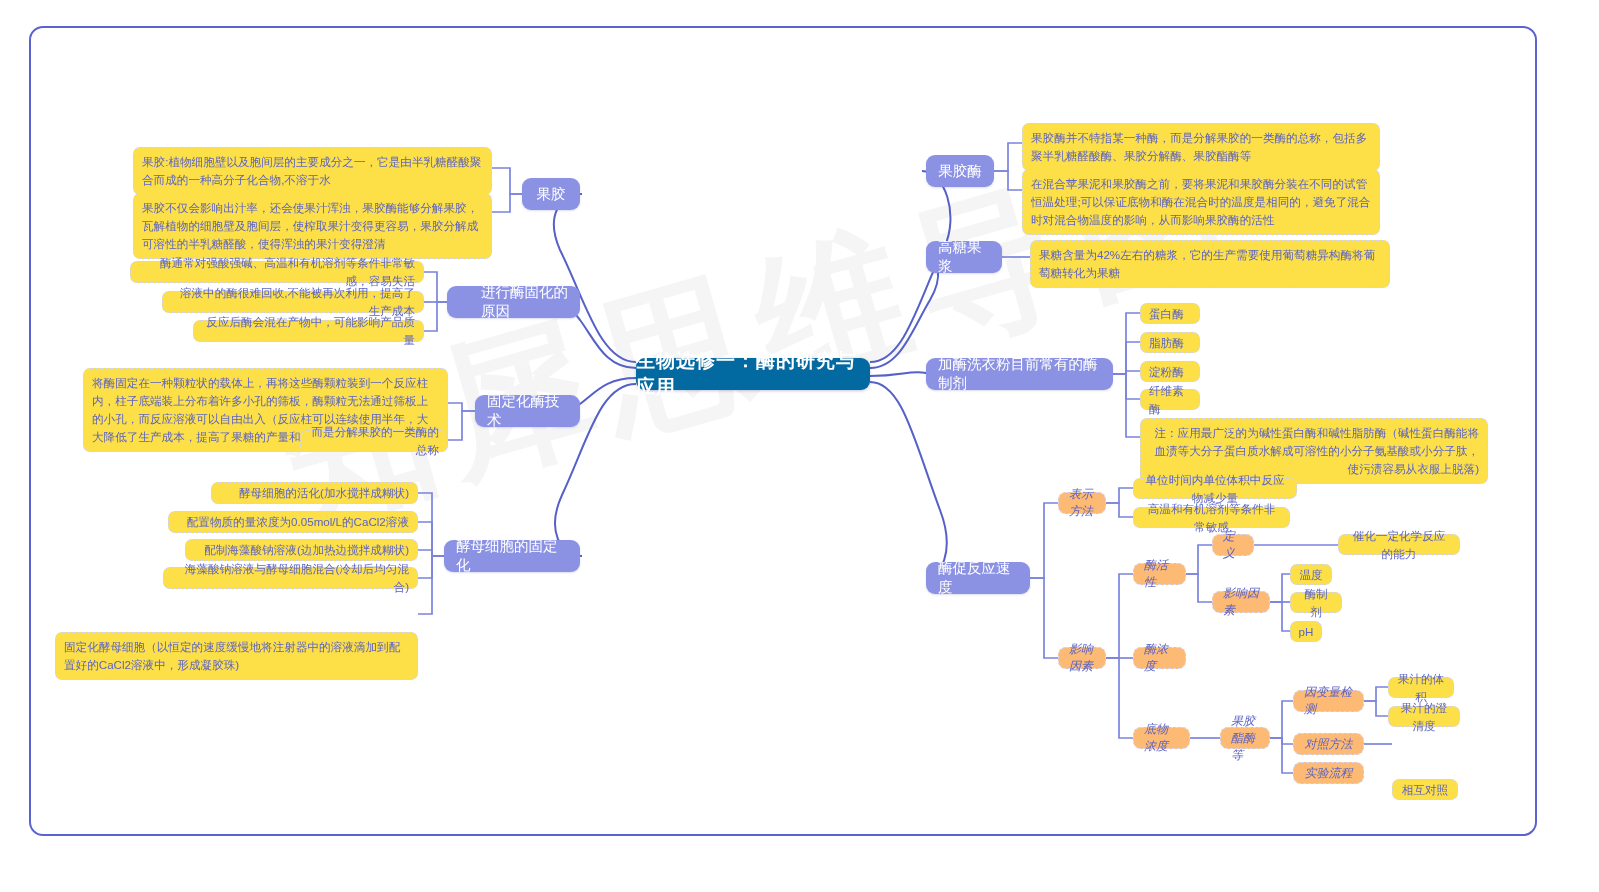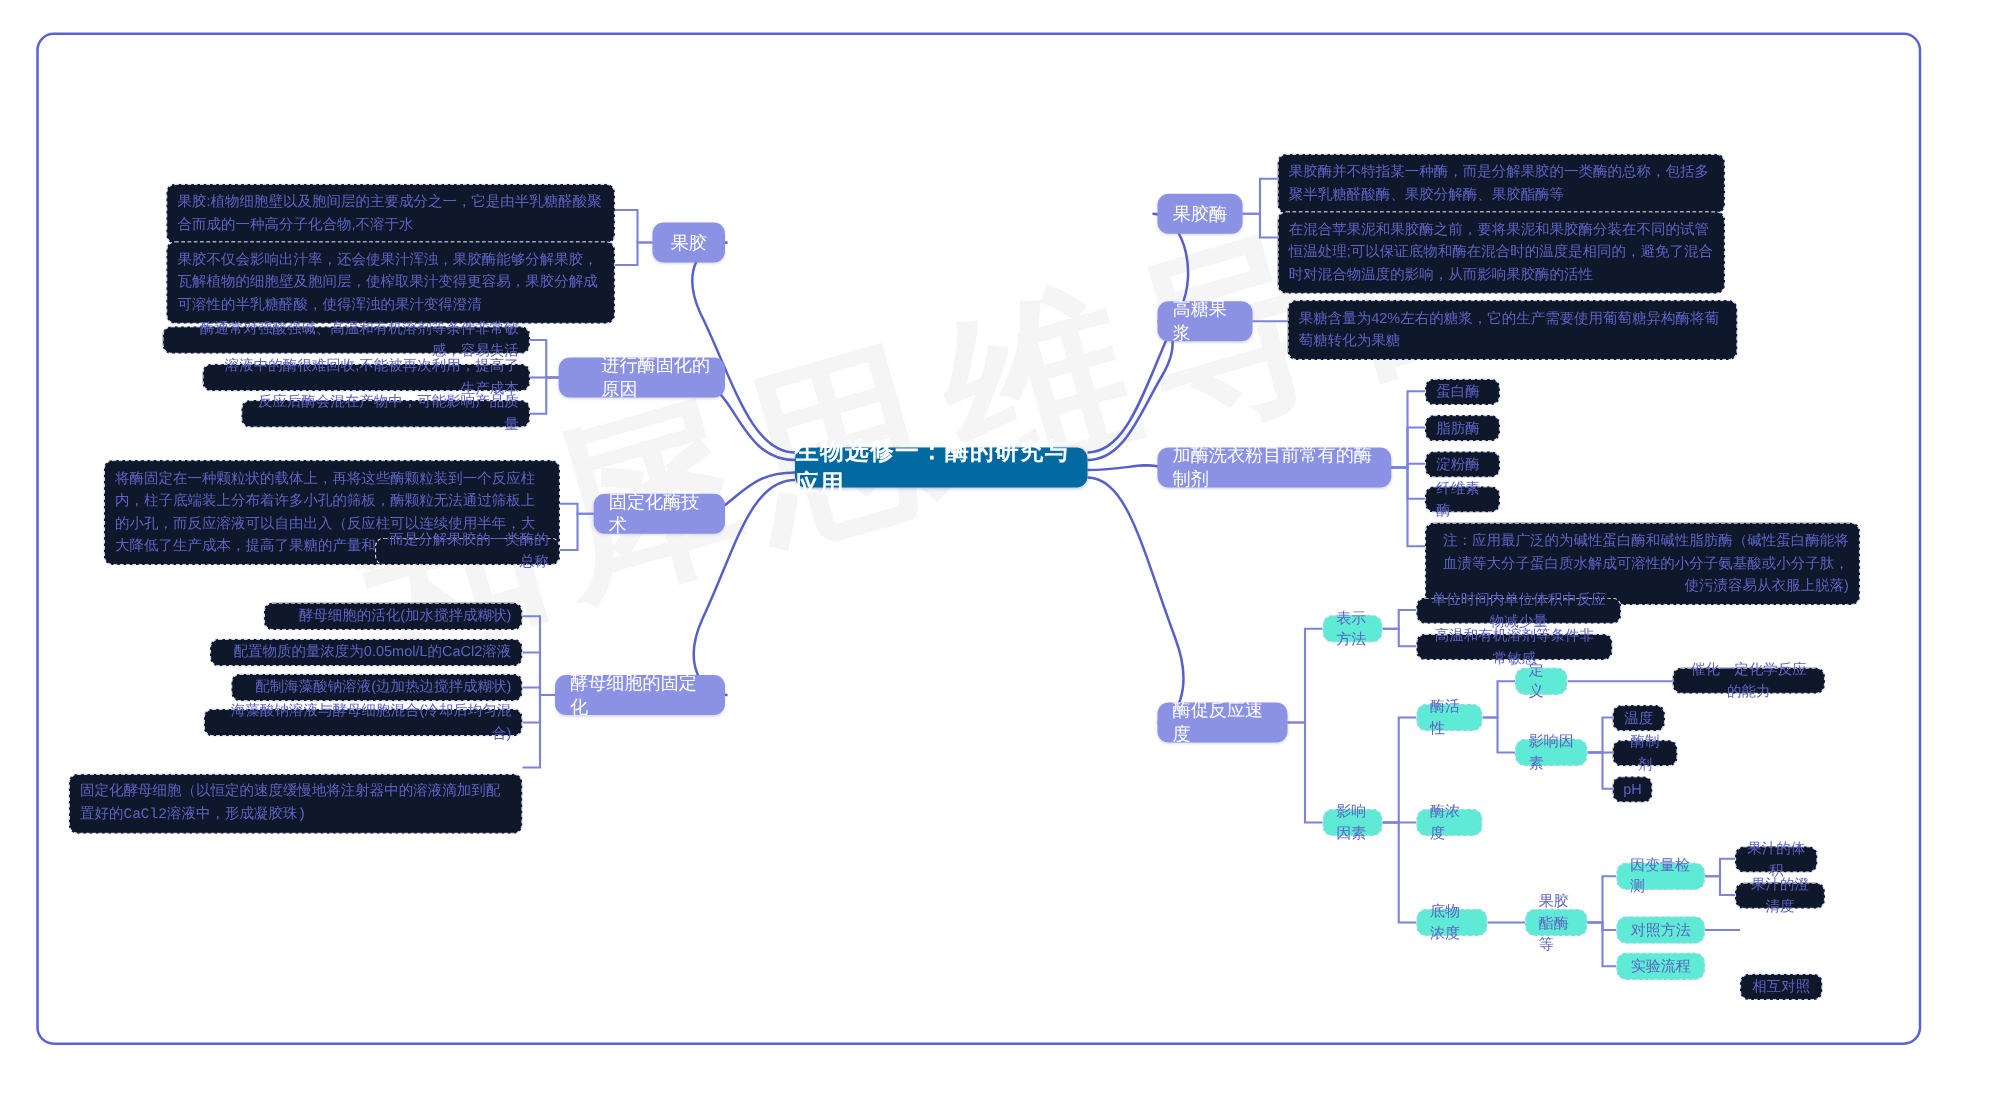--- a/index.html
+++ b/index.html
@@ -32,33 +32,33 @@
     box-shadow:0 1px 3px rgba(40,50,140,.28);
   }
   .lvl2{
     background:#8b92e3;color:#fff;border-radius:9px;
     font-size:14.5px;font-weight:400;
     display:flex;align-items:center;justify-content:center;
     box-shadow:0 1px 2px rgba(90,100,200,.22);
     padding:0 12px;
   }
   .leaf{
-    border:1px dashed #cfd3f2;border-radius:7px;background:#0f172a;
+    border:1px dashed #cfd3f2;border-radius:7px;background:#fde047;
     color:#5c63c4;font-size:11.6px;line-height:1.55;
     padding:5px 8px;box-sizing:border-box;
     display:flex;align-items:center;
   }
   .leaf.multiline{display:block;}
   .leaf.r{justify-content:flex-end;text-align:right;}
   .leaf.c{justify-content:center;text-align:center;}
   .pill{
-    border:1px dashed #d5d8f4;border-radius:8px;background:#5eead4;
+    border:1px dashed #d5d8f4;border-radius:8px;background:#fdba74;
     color:#5c63c4;font-size:12px;
     display:flex;align-items:center;justify-content:center;
-    padding:5px 10px;box-sizing:border-box;
+    padding:5px 10px;box-sizing:border-box;font-style:italic;
   }
 </style>
 </head>
 <body>
 
 <div id="canvas-frame"></div>
 <div id="watermark">知犀思维导图</div>
 
 <svg id="wires" viewBox="0 0 1599 892">
 
@@ -142,21 +142,21 @@
 
 <div class="node lvl2" style="left:475px;top:395px;width:105px;height:32px;">固定化酶技术</div>
 <div class="node leaf multiline" style="left:83px;top:368px;width:365px;">将酶固定在一种颗粒状的载体上，再将这些酶颗粒装到一个反应柱内，柱子底端装上分布着许多小孔的筛板，酶颗粒无法通过筛板上的小孔，而反应溶液可以自由出入（反应柱可以连续使用半年，大大降低了生产成本，提高了果糖的产量和质量）</div>
 <div class="node leaf r" style="left:300px;top:430px;width:148px;height:22px;">而是分解果胶的一类酶的总称</div>
 
 <div class="node lvl2" style="left:444px;top:540px;width:136px;height:32px;">酵母细胞的固定化</div>
 <div class="node leaf r" style="left:211px;top:482px;width:207px;height:22px;">酵母细胞的活化(加水搅拌成糊状)</div>
 <div class="node leaf r" style="left:168px;top:511px;width:250px;height:22px;">配置物质的量浓度为0.05mol/L的CaCl2溶液</div>
 <div class="node leaf r" style="left:185px;top:539px;width:233px;height:22px;">配制海藻酸钠溶液(边加热边搅拌成糊状)</div>
 <div class="node leaf r" style="left:163px;top:567px;width:255px;height:22px;">海藻酸钠溶液与酵母细胞混合(冷却后均匀混合)</div>
-<div class="node leaf multiline" style="left:55px;top:619px;width:363px;font-family:Liberation Mono, monospace;">固定化酵母细胞（以恒定的速度缓慢地将注射器中的溶液滴加到配置好的CaCl2溶液中，形成凝胶珠)</div>
+<div class="node leaf multiline" style="left:55px;top:632px;width:363px;">固定化酵母细胞（以恒定的速度缓慢地将注射器中的溶液滴加到配置好的CaCl2溶液中，形成凝胶珠)</div>
 
 <div class="node lvl2" style="left:926px;top:155px;width:68px;height:32px;">果胶酶</div>
 <div class="node leaf multiline" style="left:1022px;top:123px;width:358px;">果胶酶并不特指某一种酶，而是分解果胶的一类酶的总称，包括多聚半乳糖醛酸酶、果胶分解酶、果胶酯酶等</div>
 <div class="node leaf multiline" style="left:1022px;top:169px;width:358px;">在混合苹果泥和果胶酶之前，要将果泥和果胶酶分装在不同的试管恒温处理;可以保证底物和酶在混合时的温度是相同的，避免了混合时对混合物温度的影响，从而影响果胶酶的活性</div>
 
 <div class="node lvl2" style="left:926px;top:241px;width:76px;height:32px;">高糖果浆</div>
 <div class="node leaf multiline" style="left:1030px;top:240px;width:360px;">果糖含量为42%左右的糖浆，它的生产需要使用葡萄糖异构酶将葡萄糖转化为果糖</div>
 
 <div class="node lvl2" style="left:926px;top:358px;width:187px;height:32px;">加酶洗衣粉目前常有的酶制剂</div>
 <div class="node leaf" style="left:1140px;top:303px;width:60px;height:21px;">蛋白酶</div>

